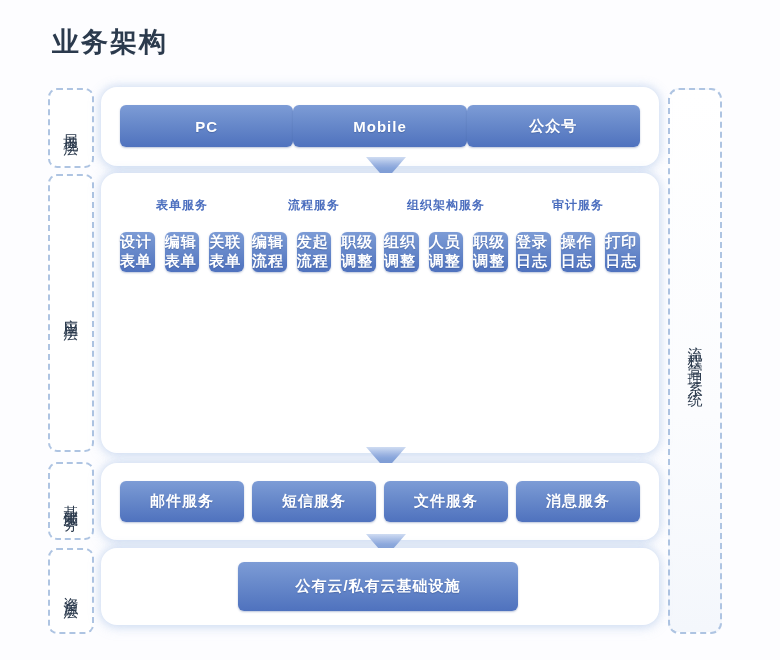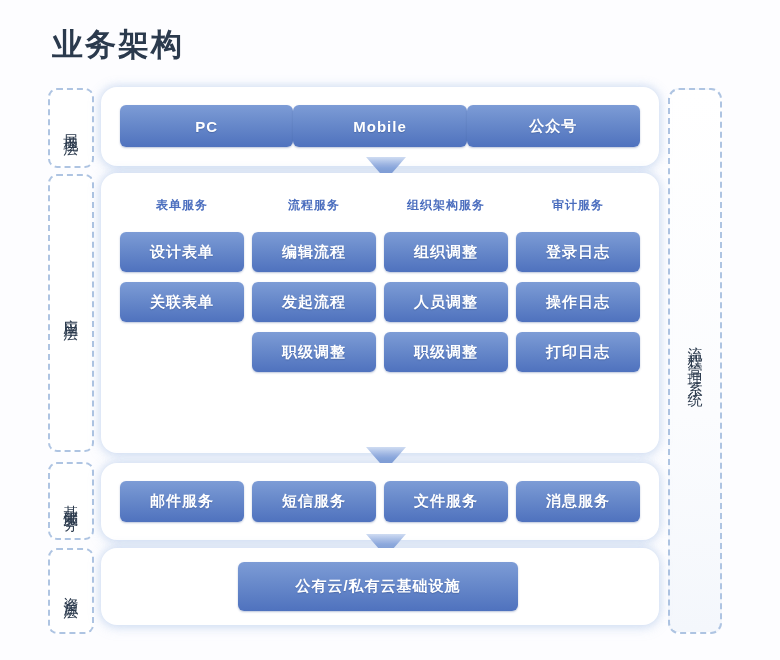--- a/index.html
+++ b/index.html
@@ -13,21 +13,21 @@
     font-family: "Liberation Sans", "DejaVu Sans", sans-serif;
     overflow: hidden;
     position: relative;
   }
 
   
   .page-title {
     position: absolute;
     left: 52px;
     top: 24px;
-    font-size: 31px;
+    font-size: 27px;
     font-weight: bold;
     color: #2b3a4d;
     letter-spacing: 2px;
   }
 
   
   .layer-tag {
     position: absolute;
     left: 48px;
     width: 46px;
@@ -139,22 +139,23 @@
     position: absolute;
     left: 120px;
     top: 232px;
     width: 520px;
     display: flex;
     gap: 8px;
   }
   .app-col {
     flex: 1;
     display: flex;
-    flex-direction: column;
+    flex-direction: row;
     gap: 10px;
+    align-items: flex-end;
   }
   .app-col .btn {
     height: 40px;
   }
 
   
   .basic-row {
     position: absolute;
     left: 120px;
     top: 481px;
@@ -239,20 +240,21 @@
 <div class="app-headers">
   <div class="col-head">表单服务</div>
   <div class="col-head">流程服务</div>
   <div class="col-head">组织架构服务</div>
   <div class="col-head">审计服务</div>
 </div>
 
 <div class="app-grid">
   <div class="app-col">
     <div class="btn">设计表单</div>
+    <div class="btn">编辑表单</div>
     <div class="btn">关联表单</div>
   </div>
   <div class="app-col">
     <div class="btn">编辑流程</div>
     <div class="btn">发起流程</div>
     <div class="btn">职级调整</div>
   </div>
   <div class="app-col">
     <div class="btn">组织调整</div>
     <div class="btn">人员调整</div>

